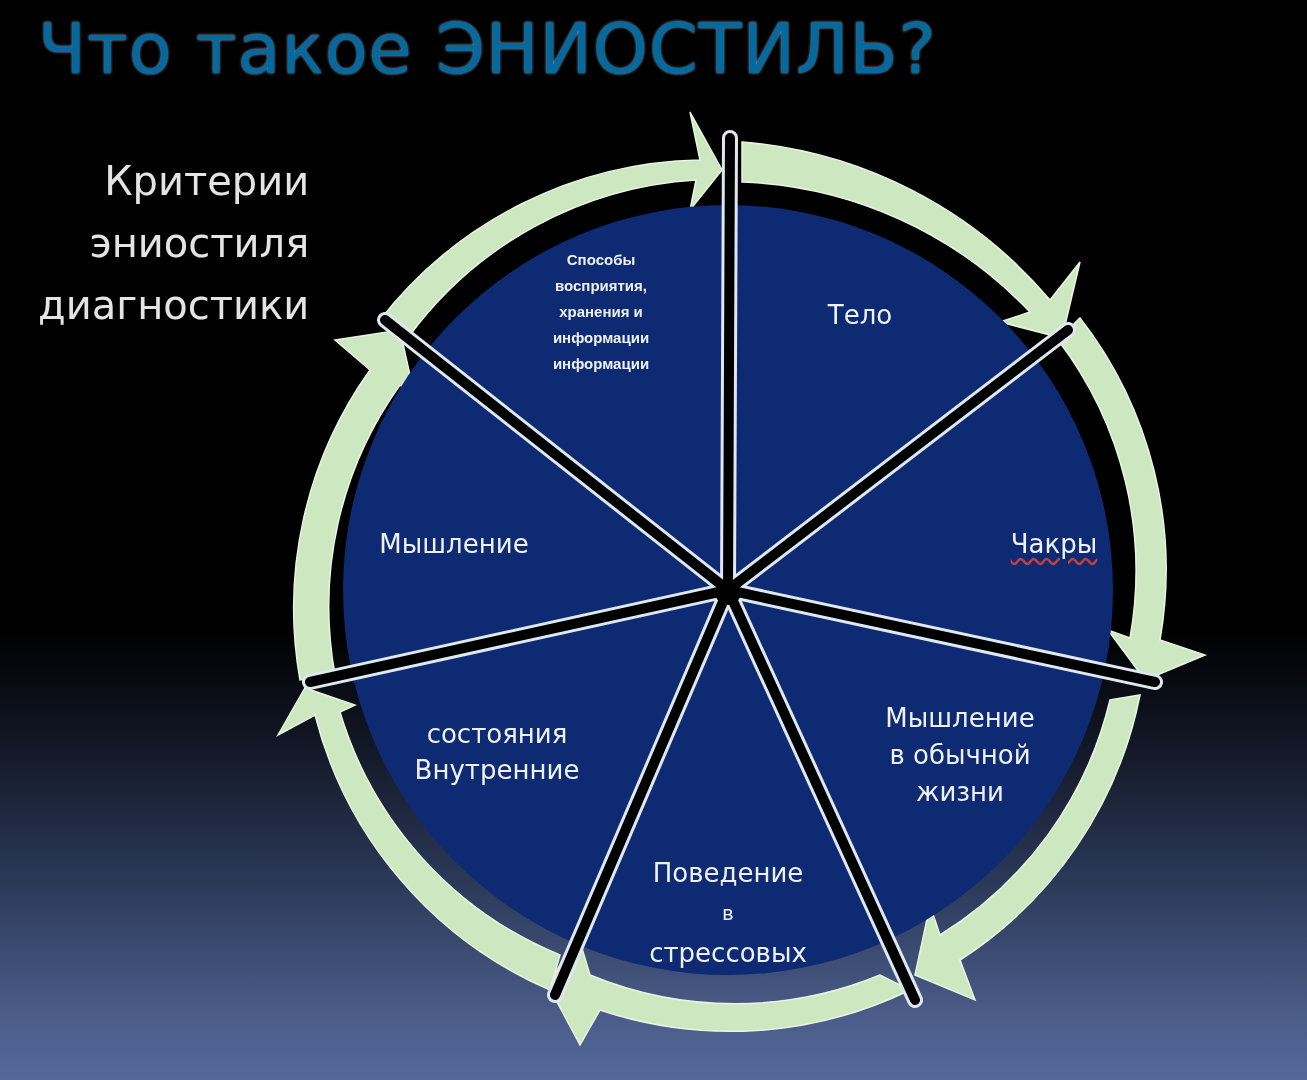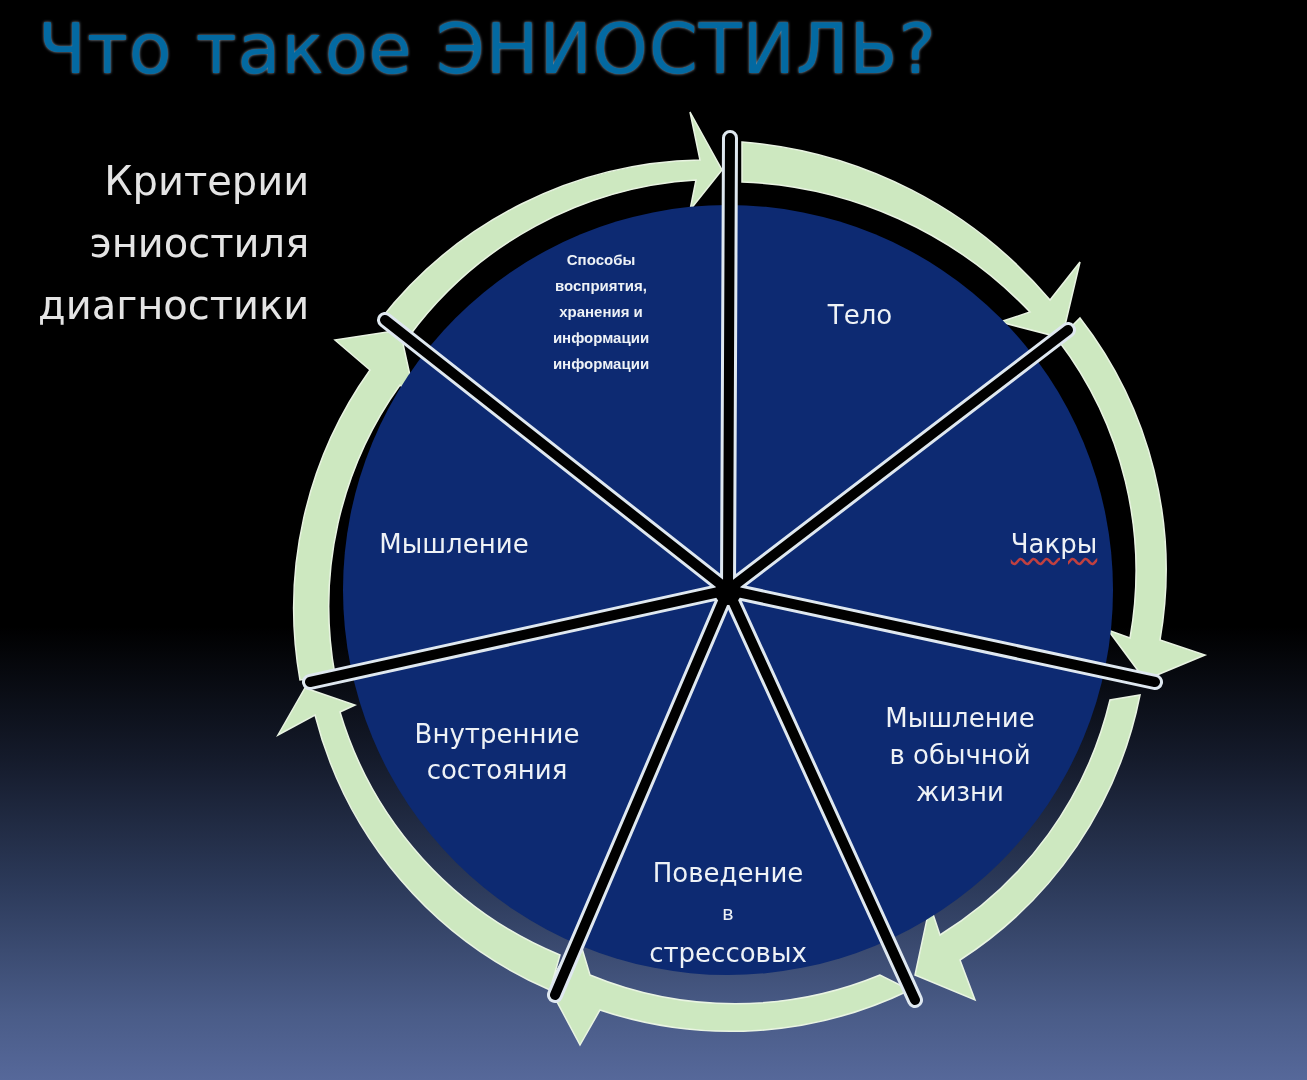--- a/index.html
+++ b/index.html
@@ -110,19 +110,19 @@
   <span class="line">жизни</span>
 </div>
 
 <div class="label l-big" style="left:728px; top:913px; line-height:40px;">
   <span class="line">Поведение</span>
   <span class="line" style="font-size:20px;">в</span>
   <span class="line">стрессовых</span>
 </div>
 
 <div class="label l-big" style="left:497px; top:752px; line-height:36px;">
+  <span class="line">состояния</span>
   <span class="line">Внутренние</span>
-  <span class="line">состояния</span>
 </div>
 
 <div class="label l-big" style="left:454px; top:545px;">
   <span class="line">Мышление</span>
 </div>
 
 </body></html>

